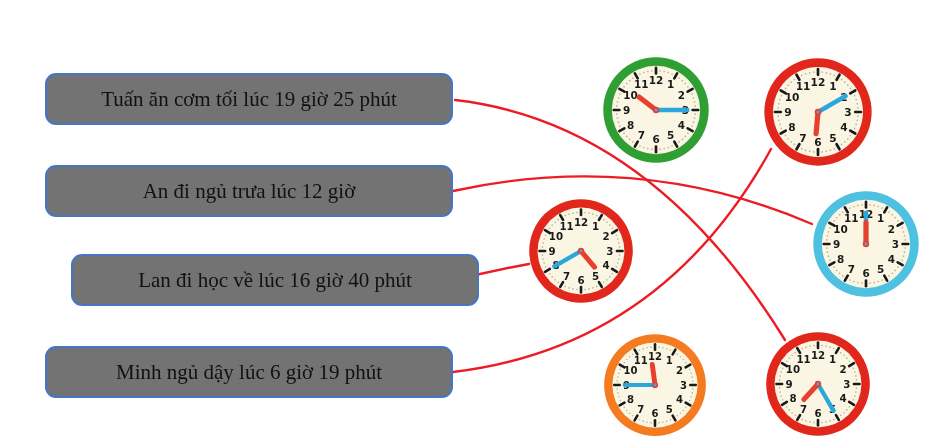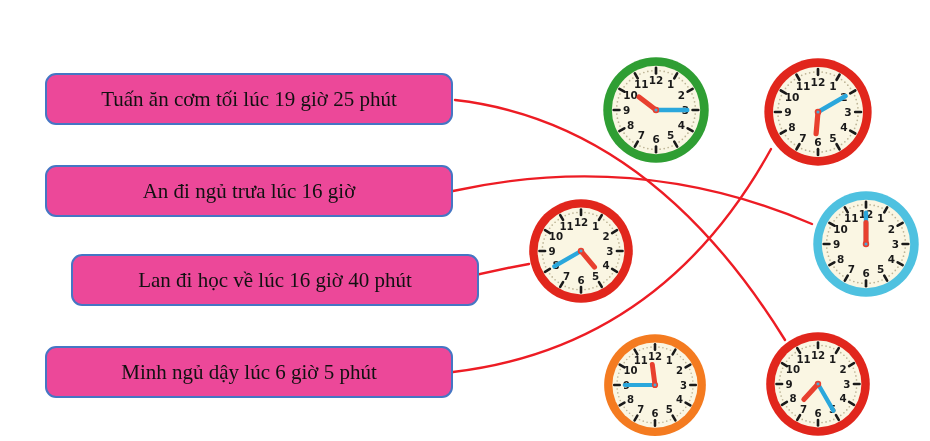--- a/index.html
+++ b/index.html
@@ -1,19 +1,19 @@
 <!DOCTYPE html>
 <html><head>
 <meta charset="utf-8">
 <style>
   html,body{margin:0;padding:0;background:#fff;}
   .stage{position:relative;width:930px;height:441px;background:#ffffff;overflow:hidden;
          font-family:"Liberation Serif",serif;}
   .lines-layer{position:absolute;left:0;top:0;width:930px;height:441px;z-index:1;}
-  .task-box{position:absolute;left:45px;width:408px;height:52px;background:#ec4899;
+  .task-box{position:absolute;left:45px;width:408px;height:52px;background:#737373;
             border:2px solid #4576c4;border-radius:11px;display:flex;align-items:center;
             justify-content:center;z-index:2;box-sizing:border-box;}
   .task-box span{font-size:21px;color:#111;white-space:nowrap;}
   .tb-0{top:73px;} .tb-1{top:165px;} .tb-2{top:254px;margin-left:26px;} .tb-3{top:346px;}
   .clock{position:absolute;z-index:2;line-height:0;}
 </style>
 </head>
 <body>
 
 <div class="stage">
@@ -22,27 +22,27 @@
       <path d="M455,100 Q650,122 785,340" fill="none" stroke="#ed1c24" stroke-width="2.4" stroke-linecap="round"></path>
       <path d="M453,191 Q640,150 812,224" fill="none" stroke="#ed1c24" stroke-width="2.4" stroke-linecap="round"></path>
       <path d="M453,281 Q489,271 529,264" fill="none" stroke="#ed1c24" stroke-width="2.4" stroke-linecap="round"></path>
       <path d="M453,372 Q662,347 771,149" fill="none" stroke="#ed1c24" stroke-width="2.4" stroke-linecap="round"></path>
     </svg>
 
   <div class="task-box tb-0">
     <span>Tuấn ăn cơm tối lúc 19 giờ 25 phút</span>
   </div>
   <div class="task-box tb-1">
-    <span>An đi ngủ trưa lúc 16 giờ</span>
+    <span>An đi ngủ trưa lúc 12 giờ</span>
   </div>
   <div class="task-box tb-2">
     <span>Lan đi học về lúc 16 giờ 40 phút</span>
   </div>
   <div class="task-box tb-3">
-    <span>Minh ngủ dậy lúc 6 giờ 5 phút</span>
+    <span>Minh ngủ dậy lúc 6 giờ 19 phút</span>
   </div>
 
   <div class="clock" style="left: 599px; top: 53px;"><svg viewBox="-60 -60 120 120" width="114" height="114">
         <circle cx="0" cy="0" r="55.5" fill="#2f9e33"></circle>
         <circle cx="0" cy="0" r="46.5" fill="#faf6e3"></circle>
         <circle cx="0.00" cy="-41.50" r="0.9" fill="#bdb496"></circle>
         <circle cx="4.34" cy="-41.27" r="0.9" fill="#bdb496"></circle>
         <circle cx="8.63" cy="-40.59" r="0.9" fill="#bdb496"></circle>
         <circle cx="12.82" cy="-39.47" r="0.9" fill="#bdb496"></circle>
         <circle cx="16.88" cy="-37.91" r="0.9" fill="#bdb496"></circle>

